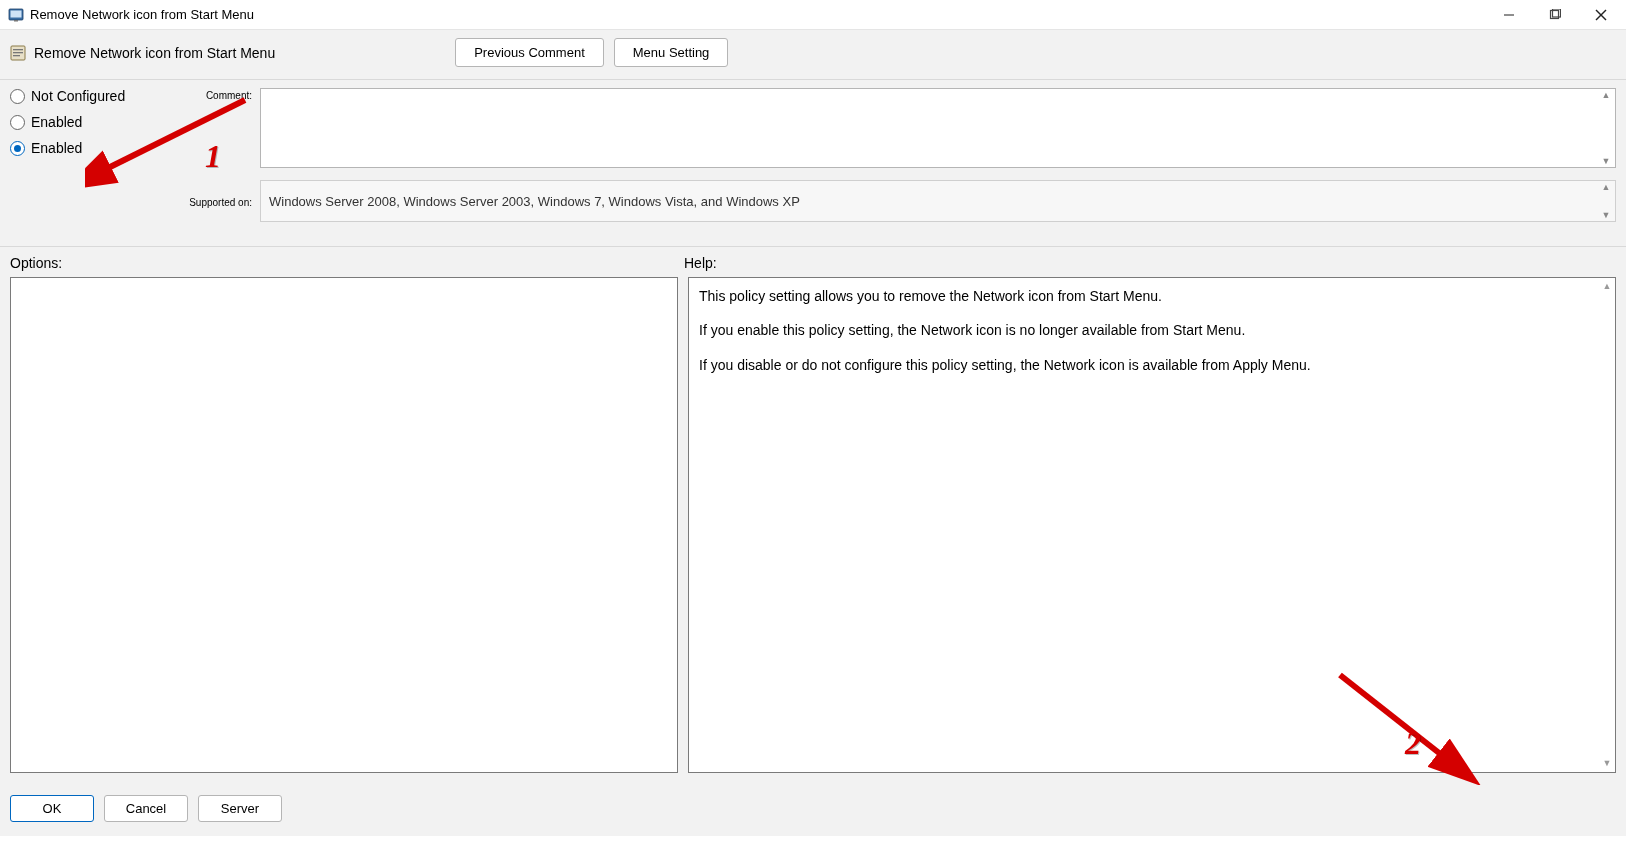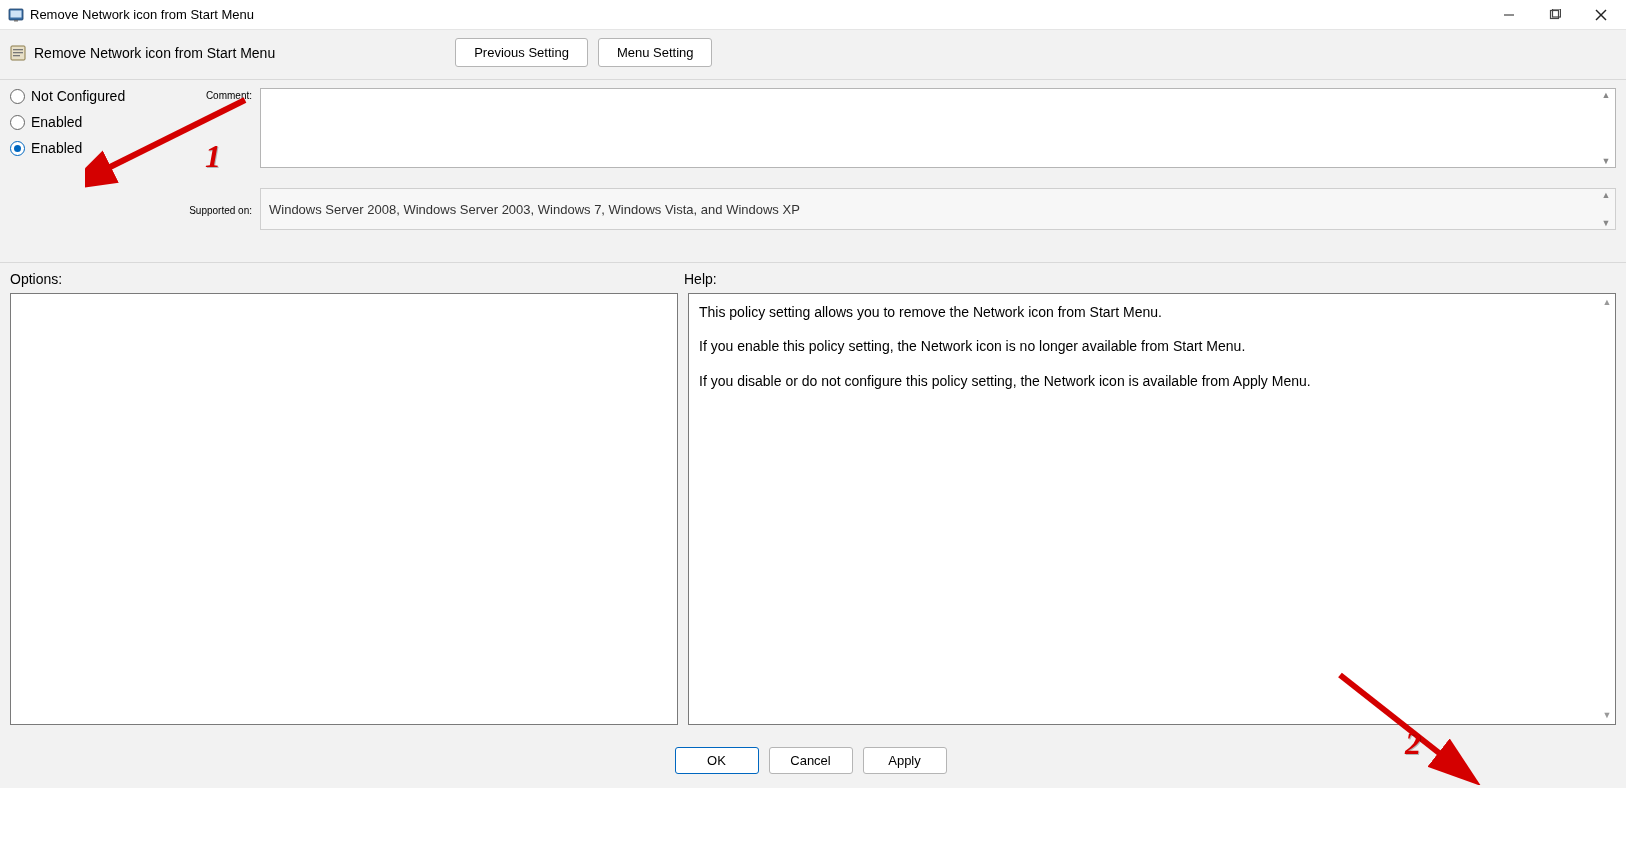--- a/index.html
+++ b/index.html
@@ -73,21 +73,21 @@
 
   
   .config-area {
     background: #f2f2f2;
     padding: 8px 10px 12px 10px;
     border-bottom: 1px solid #d9d9d9;
   }
   .config-grid {
     display: grid;
     grid-template-columns: 140px 110px 1fr;
-    row-gap: 20px;
+    row-gap: 12px;
     align-items: start;
   }
   .radios {
     display: flex;
     flex-direction: column;
     gap: 10px;
     grid-row: 1 / span 3;
   }
   .radio-item {
     display: flex; align-items: center; gap: 6px;
@@ -145,38 +145,38 @@
   .panels {
     display: grid;
     grid-template-columns: 668px 1fr;
     gap: 10px;
     padding: 0 10px 10px 10px;
     background: #f2f2f2;
   }
   .panel-box {
     background: #fff;
     border: 1px solid #7a7a7a;
-    height: 432px;
+    height: 496px;
     position: relative;
     overflow: hidden;
   }
   .help-box { padding: 8px 10px; font-size: 14px; line-height: 1.45; }
   .help-box p { margin-bottom: 14px; }
   .help-scroll {
     position: absolute; right: 0; top: 0; bottom: 0; width: 16px;
     display: flex; flex-direction: column; justify-content: space-between;
   }
   .help-scroll .arrow { font-size: 9px; color: #999; text-align: center; padding: 2px 0;}
 
   
   .footer {
     background: #f2f2f2;
     padding: 12px 15px 14px 10px;
     display: flex;
-    justify-content: center;
+    justify-content: flex-start;
     gap: 10px;
   }
   .footer .btn { width: 84px; padding: 5px 0; text-align: center; }
   .btn.primary { border: 1px solid #0067c0; }
 
   
   .annotation {
     position: absolute;
     pointer-events: none;
   }
@@ -227,21 +227,21 @@
     <span class="policy-icon">
       <svg viewBox="0 0 16 16">
           <rect x="1" y="1" width="14" height="14" rx="1" fill="#e8e0c8" stroke="#8a7a48"></rect>
           <rect x="3" y="4" width="10" height="1.3" fill="#777"></rect>
           <rect x="3" y="7" width="10" height="1.3" fill="#777"></rect>
           <rect x="3" y="10" width="7" height="1.3" fill="#777"></rect>
         </svg>
     </span>
     <span class="policy-name">Remove Network icon from Start Menu</span>
     <div class="nav-buttons">
-      <button class="btn">Previous Setting</button>
+      <button class="btn">Previous Comment</button>
       <button class="btn">Menu Setting</button>
     </div>
   </div>
 </div>
 
 <div class="config-area">
   <div class="config-grid">
     <div class="radios">
       <label class="radio-item">
         <span class="radio-circle"></span>
@@ -293,21 +293,21 @@
     <div class="help-scroll">
       <div class="arrow">▲</div>
       <div class="arrow">▼</div>
     </div>
   </div>
 </div>
 
 <div class="footer">
   <button class="btn primary">OK</button>
   <button class="btn">Cancel</button>
-  <button class="btn">Apply</button>
+  <button class="btn">Server</button>
 </div>
 
 <svg class="annotation" style="left:85px; top:90px;" width="180" height="100">
   <defs>
     <marker id="ah1" markerWidth="10" markerHeight="10" refX="2" refY="3" orient="auto">
       <path d="M0,0 L0,6 L9,3 z" fill="#d40000"></path>
     </marker>
   </defs>
   <line x1="160" y1="10" x2="15" y2="82" stroke="#d40000" stroke-width="6" marker-end="url(#ah1)"></line>
 </svg>

